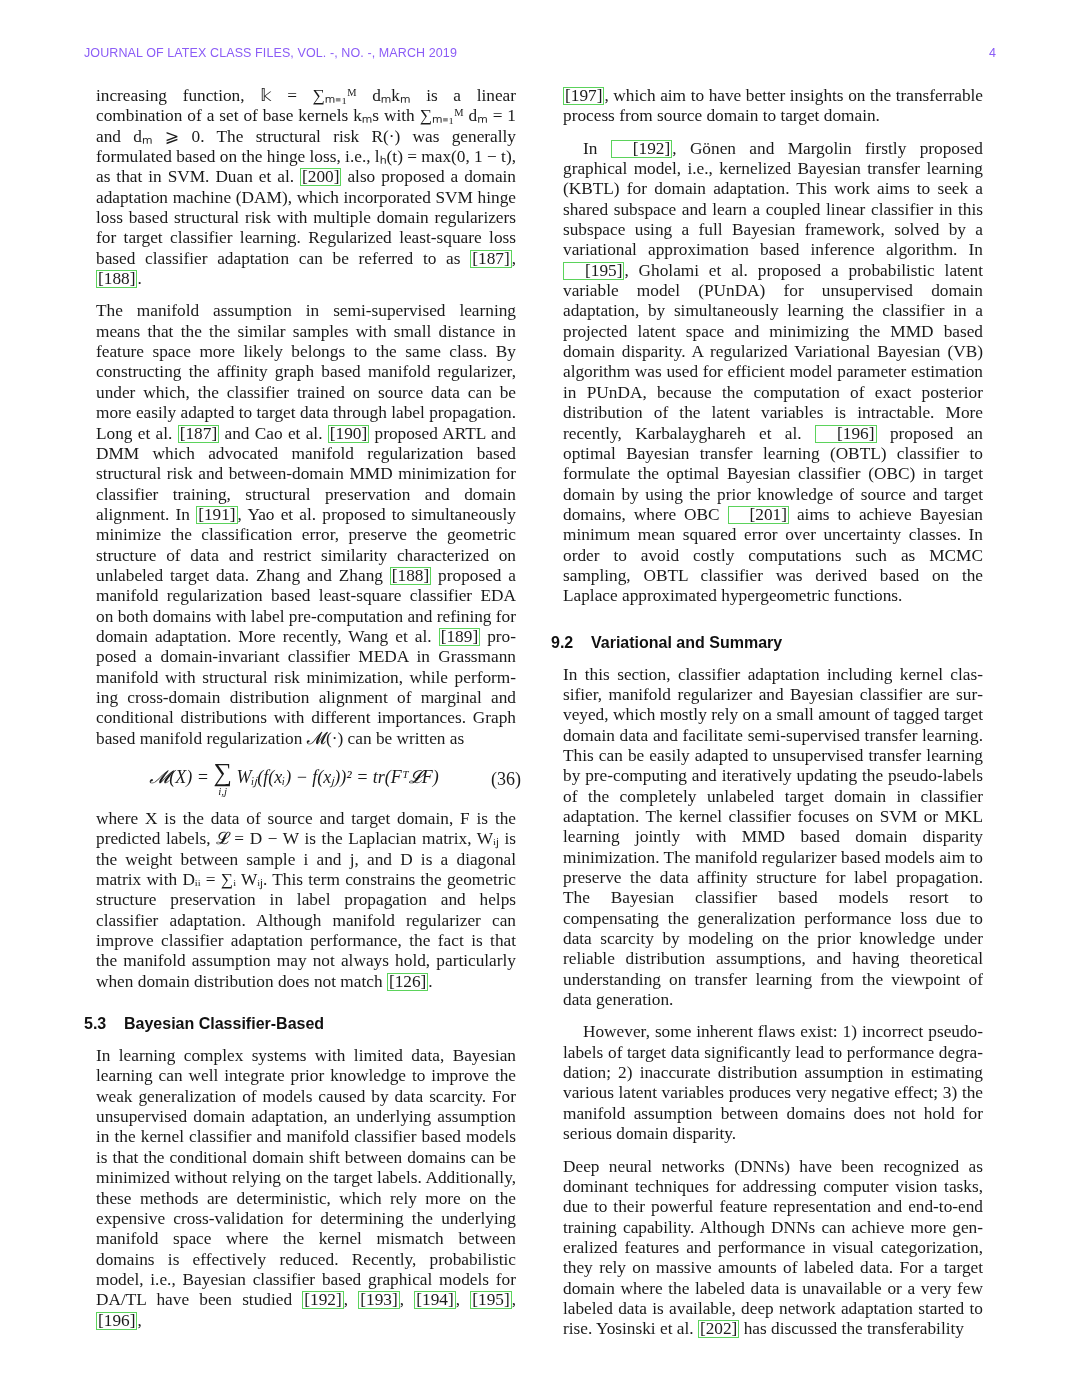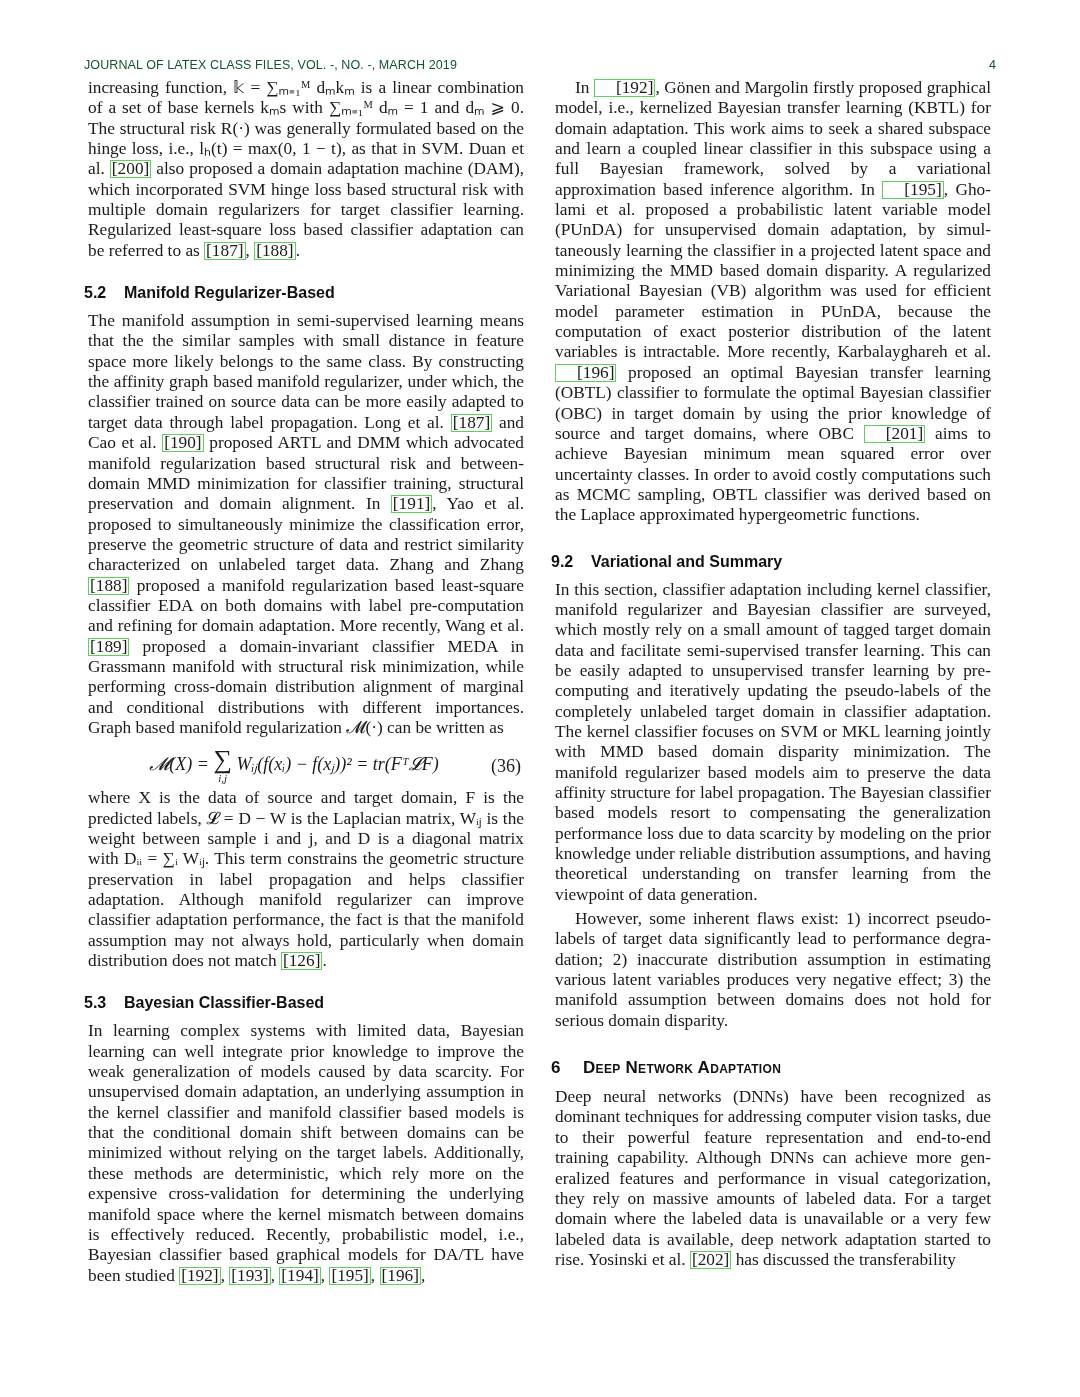--- a/index.html
+++ b/index.html
@@ -1,29 +1,29 @@
 <!DOCTYPE html>
 <html><head>
 <meta charset="utf-8">
 <style>
   html, body { margin: 0; padding: 0; background: #ffffff; }
   body { width: 1080px; height: 1397px; position: relative; overflow: hidden; color: #1a1a1a; }
   .header {
-    position: absolute; top: 58px; left: 84px; right: 84px;
-    font-family: "Liberation Sans", sans-serif; font-size: 12.5px; color: #14532d;
+    position: absolute; top: 46px; left: 84px; right: 84px;
+    font-family: "Liberation Sans", sans-serif; font-size: 12.5px; color: #8b5cf6;
     display: flex; justify-content: space-between; letter-spacing: 0.1px;
   }
   .col {
     position: absolute; top: 74px; width: 444px;
     font-family: "Liberation Serif", serif; font-size: 17.3px; line-height: 20.35px;
     text-align: justify; hyphens: manual;
   }
   .col.left { left: 84px; }
   .col.right { left: 551px; }
-  p { margin: 4px; }
+  p { margin: 12px; }
   p.indent { text-indent: 20px; }
   h2 {
     font-family: "Liberation Sans", sans-serif; font-weight: bold; font-size: 16px;
     margin: 22px 0 8px 0; line-height: 20px; color: #111;
   }
   h2 .num { display: inline-block; width: 40px; }
   h1.sec {
     font-family: "Liberation Sans", sans-serif; font-weight: bold; font-size: 17px;
     margin: 26px 0 8px 0; line-height: 22px; color: #111; letter-spacing: 0.3px;
   }
@@ -47,39 +47,38 @@
 <body>
 
 <div class="header">
   <span>JOURNAL OF LATEX CLASS FILES, VOL. -, NO. -, MARCH 2019</span>
   <span>4</span>
 </div>
 
 <div class="col left">
   <p><span>increasing function, 𝕜 = ∑ₘ₌₁ᴹ dₘkₘ is a linear combination of a set of base kernels kₘs with ∑ₘ₌₁ᴹ dₘ = 1 and dₘ ⩾ 0. The structural risk R(·) was generally formulated based on the hinge loss, i.e., lₕ(t) = max(0, 1 − t), as that in SVM. Duan et al. </span><a class="cite">[200]</a><span> also proposed a domain adaptation machine (DAM), which incorporated SVM hinge loss based structural risk with multiple domain regularizers for target classifier learning. Regularized least-square loss based classifier adaptation can be referred to as </span><a class="cite">[187]</a><span>, </span><a class="cite">[188]</a><span>.</span></p>
 
-  <h2><span class="num">5.2</span><span>Manifold Regularizer-Based</span></h2>
   <p><span>The manifold assumption in semi-supervised learning means that the the similar samples with small distance in feature space more likely belongs to the same class. By constructing the affinity graph based manifold regularizer, under which, the classifier trained on source data can be more easily adapted to target data through label propaga­tion. Long et al. </span><a class="cite">[187]</a><span> and Cao et al. </span><a class="cite">[190]</a><span> proposed ARTL and DMM which advocated manifold regularization based structural risk and between-domain MMD minimization for classifier training, structural preservation and domain alignment. In </span><a class="cite">[191]</a><span>, Yao et al. proposed to simultaneously minimize the classification error, preserve the geometric structure of data and restrict similarity characterized on unlabeled target data. Zhang and Zhang </span><a class="cite">[188]</a><span> proposed a manifold regularization based least-square classifier EDA on both domains with label pre-computation and refining for domain adaptation. More recently, Wang et al. </span><a class="cite">[189]</a><span> pro­posed a domain-invariant classifier MEDA in Grassmann manifold with structural risk minimization, while perform­ing cross-domain distribution alignment of marginal and conditional distributions with different importances. Graph based manifold regularization 𝓜(·) can be written as</span></p>
 
   <div class="eq">
     <span class="body math"><span>𝓜(X) = </span><span class="sum">
           <span class="sig">∑</span>
           <span class="sub">i,j</span>
         </span><span> Wᵢⱼ(f(xᵢ) − f(xⱼ))² = tr(Fᵀ𝓛F)</span></span>
     <span class="eqnum">(36)</span>
   </div>
 
   <p><span>where X is the data of source and target domain, F is the predicted labels, 𝓛 = D − W is the Laplacian matrix, Wᵢⱼ is the weight between sample i and j, and D is a diagonal matrix with Dᵢᵢ = ∑ᵢ Wᵢⱼ. This term constrains the geometric structure preservation in label propagation and helps classifier adaptation. Although manifold regu­larizer can improve classifier adaptation performance, the fact is that the manifold assumption may not always hold, particularly when domain distribution does not match </span><a class="cite">[126]</a><span>.</span></p>
 
   <h2><span class="num">5.3</span><span>Bayesian Classifier-Based</span></h2>
   <p><span>In learning complex systems with limited data, Bayesian learning can well integrate prior knowledge to improve the weak generalization of models caused by data scarcity. For unsupervised domain adaptation, an underlying assump­tion in the kernel classifier and manifold classifier based models is that the conditional domain shift between do­mains can be minimized without relying on the target labels. Additionally, these methods are deterministic, which rely more on the expensive cross-validation for determining the underlying manifold space where the kernel mismatch be­tween domains is effectively reduced. Recently, probabilistic model, i.e., Bayesian classifier based graphical models for DA/TL have been studied </span><a class="cite">[192]</a><span>, </span><a class="cite">[193]</a><span>, </span><a class="cite">[194]</a><span>, </span><a class="cite">[195]</a><span>, </span><a class="cite">[196]</a><span>,</span></p>
 </div>
 
 <div class="col right">
+  <p><a class="cite">[197]</a><span>, which aim to have better insights on the transferrable process from source domain to target domain.</span></p>
   <p class="indent"><span>In </span><a class="cite">[192]</a><span>, Gönen and Margolin firstly proposed graphical model, i.e., kernelized Bayesian transfer learning (KBTL) for domain adaptation. This work aims to seek a shared sub­space and learn a coupled linear classifier in this subspace using a full Bayesian framework, solved by a variational approximation based inference algorithm. In </span><a class="cite">[195]</a><span>, Gho­lami et al. proposed a probabilistic latent variable model (PUnDA) for unsupervised domain adaptation, by simul­taneously learning the classifier in a projected latent space and minimizing the MMD based domain disparity. A regu­larized Variational Bayesian (VB) algorithm was used for efficient model parameter estimation in PUnDA, because the computation of exact posterior distribution of the latent variables is intractable. More recently, Karbalayghareh et al. </span><a class="cite">[196]</a><span> proposed an optimal Bayesian transfer learning (OBTL) classifier to formulate the optimal Bayesian classifier (OBC) in target domain by using the prior knowledge of source and target domains, where OBC </span><a class="cite">[201]</a><span> aims to achieve Bayesian minimum mean squared error over uncertainty classes. In order to avoid costly computations such as MCMC sampling, OBTL classifier was derived based on the Laplace approximated hypergeometric functions.</span></p>
 
   <h2 style="margin-top:26px"><span class="num">9.2</span><span>Variational and Summary</span></h2>
   <p>In this section, classifier adaptation including kernel clas­sifier, manifold regularizer and Bayesian classifier are sur­veyed, which mostly rely on a small amount of tagged target domain data and facilitate semi-supervised transfer learning. This can be easily adapted to unsupervised trans­fer learning by pre-computing and iteratively updating the pseudo-labels of the completely unlabeled target domain in classifier adaptation. The kernel classifier focuses on SVM or MKL learning jointly with MMD based domain disparity minimization. The manifold regularizer based models aim to preserve the data affinity structure for label propagation. The Bayesian classifier based models resort to compensating the generalization performance loss due to data scarcity by modeling on the prior knowledge under reliable distribu­tion assumptions, and having theoretical understanding on transfer learning from the viewpoint of data generation.</p>
   <p class="indent">However, some inherent flaws exist: 1) incorrect pseudo-labels of target data significantly lead to performance degra­dation; 2) inaccurate distribution assumption in estimating various latent variables produces very negative effect; 3) the manifold assumption between domains does not hold for serious domain disparity.</p>
 
-  <h1 class="sec"><span class="num">6</span><span class="sc">Deep Network Adaptation</span></h1>
   <p><span>Deep neural networks (DNNs) have been recognized as dominant techniques for addressing computer vision tasks, due to their powerful feature representation and end-to-end training capability. Although DNNs can achieve more gen­eralized features and performance in visual categorization, they rely on massive amounts of labeled data. For a target domain where the labeled data is unavailable or a very few labeled data is available, deep network adaptation started to rise. Yosinski et al. </span><a class="cite">[202]</a><span> has discussed the transferability</span></p>
 </div>
 
 </body></html>

